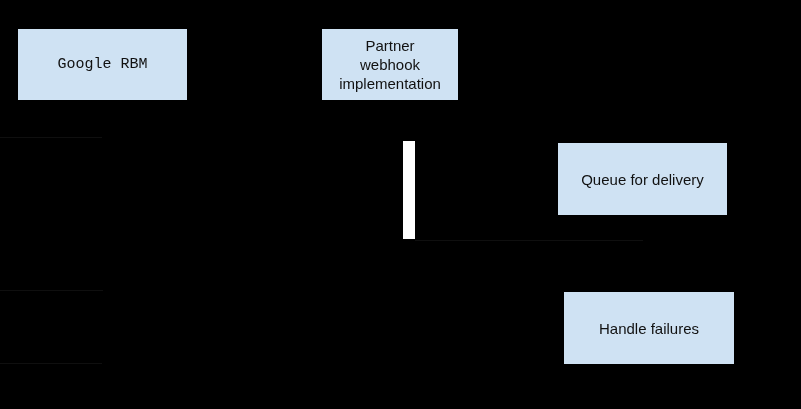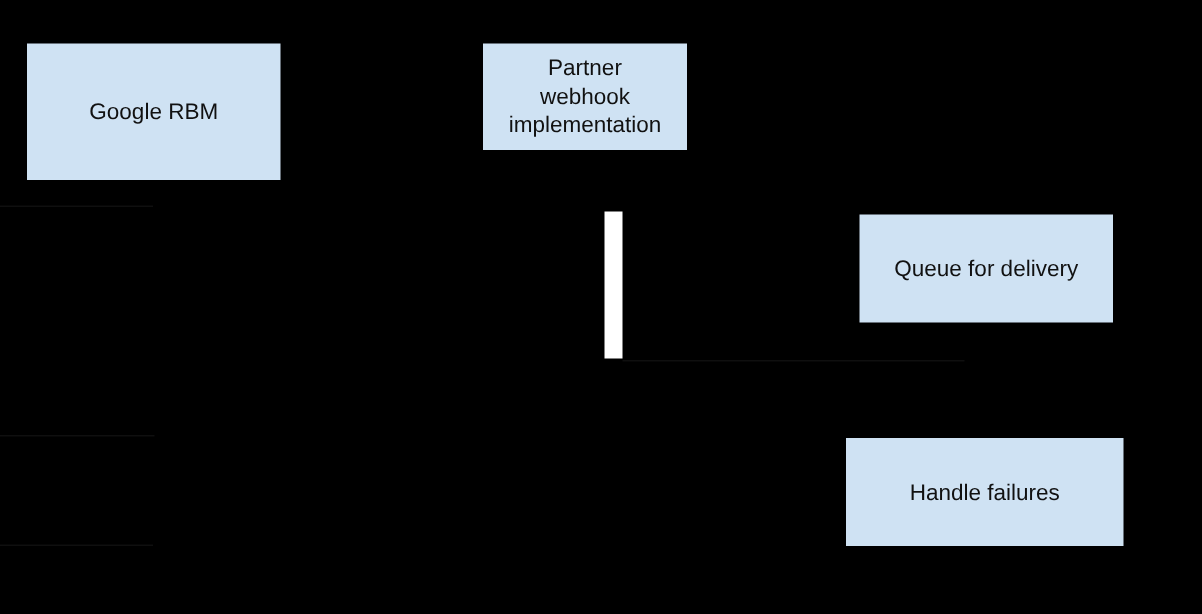--- a/index.html
+++ b/index.html
@@ -21,24 +21,24 @@
     color: #111111;
     display: flex;
     align-items: center;
     justify-content: center;
     text-align: center;
     font-size: 15px;
     line-height: 19px;
     padding: 0 14px;
     box-sizing: border-box;
   }
-  #node-google-rbm    { left: 18px;  top: 29px;  width: 169px; height: 91px; }
+  #node-google-rbm    { left: 18px;  top: 29px;  width: 169px; height: 71px; font-family: Liberation Mono, monospace; }
   #node-partner       { left: 322px; top: 29px;  width: 136px; height: 71px; }
-  #node-queue         { left: 558px; top: 143px; width: 169px; height: 72px; margin-left: 15px; }
-  #node-handle        { left: 564px; top: 292px; width: 185px; height: 72px; }
+  #node-queue         { left: 558px; top: 143px; width: 169px; height: 72px; }
+  #node-handle        { left: 564px; top: 292px; width: 170px; height: 72px; }
   .activation-bar {
     position: absolute;
     left: 403px;
     top: 141px;
     width: 12px;
     height: 98px;
     background: #ffffff;
   }
   .faint-line {
     position: absolute;

